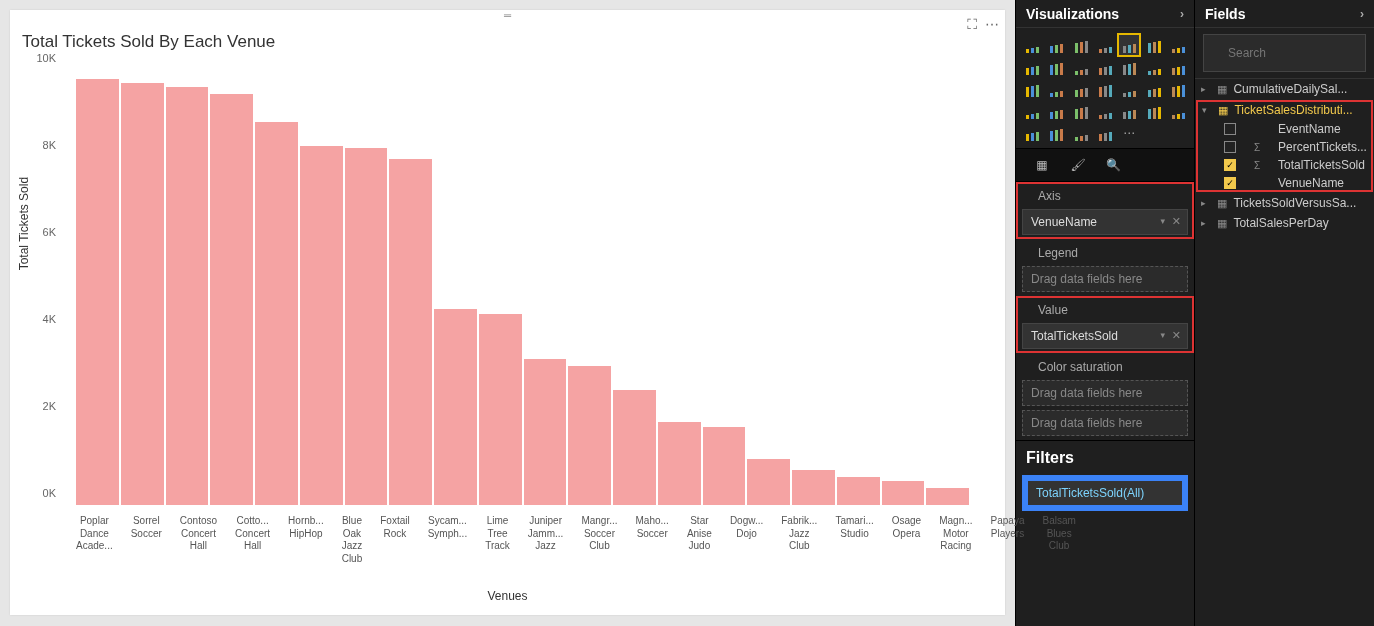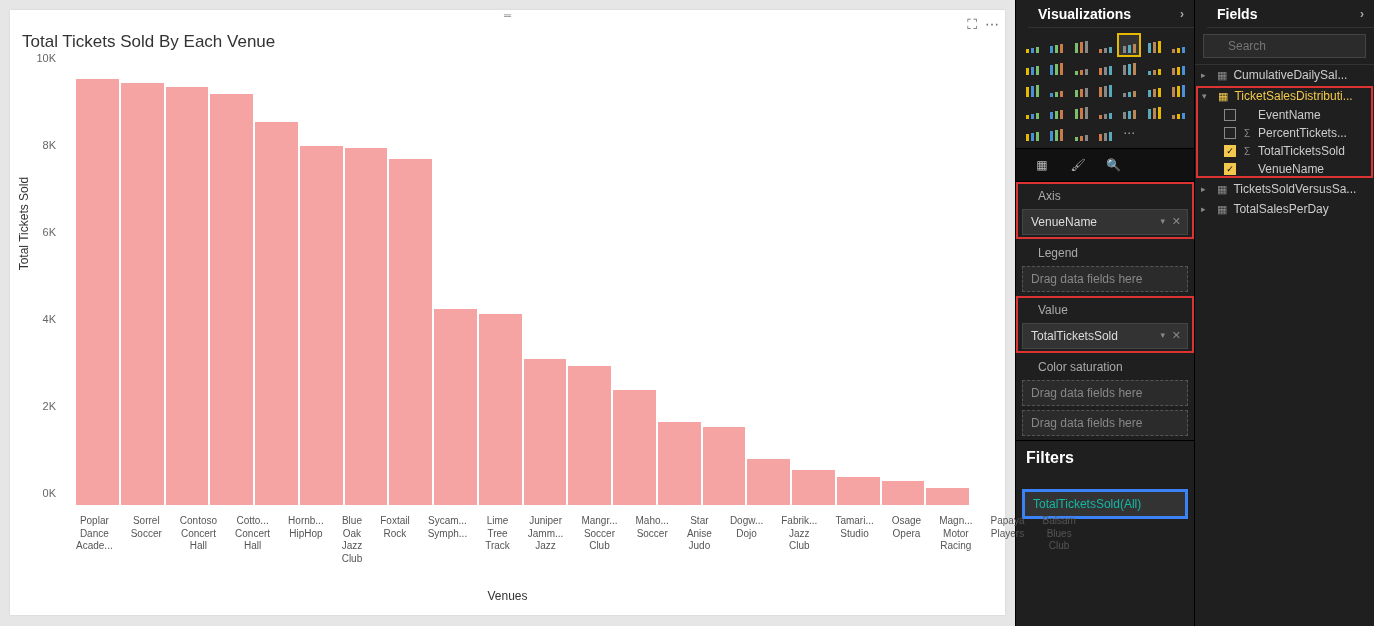--- a/index.html
+++ b/index.html
@@ -13,47 +13,47 @@
 .yaxis { position: absolute; left: -34px; top: 0; height: 100%; width: 34px; }
 .ytick { position: absolute; right: 2px; font-size: 11px; color: #666; transform: translateY(-50%); }
 .yaxis-label { position: absolute; left: -40px; top: 50%; transform: rotate(-90deg) translateX(50%); transform-origin: left center; font-size: 12px; color: #333; white-space: nowrap; }
 .bars { position: absolute; left: 0; right: 0; bottom: 0; height: 100%; display: flex; align-items: flex-end; gap: 2px; padding: 0 18px; }
 .bar { flex: 1; background: #f5a3a3; }
 .xlabels { position: absolute; left: 48px; right: 18px; bottom: 38px; height: 66px; display: flex; gap: 18px; padding: 0 18px; }
 .xlabel { flex: 1; font-size: 10px; color: #555; text-align: center; line-height: 1.25; padding-top: 4px; }
 .xaxis-label { position: absolute; bottom: 12px; left: 50%; transform: translateX(-50%); font-size: 12px; color: #333; }
 
 .viz-panel { width: 179px; background: #1f1f1f; color: #ccc; border-left: 1px solid #000; display: flex; flex-direction: column; font-size: 12px; }
-.panel-header { height: 28px; display: flex; align-items: center; justify-content: space-between; padding: 0 10px; color: #fff; font-size: 14px; font-weight: 600; border-bottom: 1px solid #333; margin-left: 12px; }
+.panel-header { height: 28px; display: flex; align-items: center; justify-content: space-between; padding: 0 10px; color: #fff; font-size: 14px; font-weight: 600; border-bottom: 1px solid #333; }
 .chevron { font-size: 12px; color: #aaa; }
 .viz-icons { padding: 6px 4px 4px 4px; display: grid; grid-template-columns: repeat(7, 1fr); gap: 0; }
 .viz-icon { width:22px; height: 22px; display: flex; align-items: center; justify-content: center; margin:0 auto; }
 .viz-icon.sel { outline: 2px solid #e6b800; outline-offset: -1px; background: #333; }
 .viz-tabs { display: flex; gap: 0; padding: 4px 8px; border-top: 1px solid #000; border-bottom: 1px solid #000; background:#111; }
 .viz-tab { width: 36px; height: 24px; display: flex; align-items: center; justify-content: center; color:#bbb }
 .well-label { padding: 7px 10px 6px 22px; color: #aaa; font-size: 12px; }
 .well { margin: 0 6px 4px 6px; background: #2b2b2b; border: 1px dashed #555; padding: 5px 8px; color: #888; font-size: 12px; position: relative; }
 .well.filled { color: #ddd; border: 1px solid #444; background:#333 }
 .well-x { position:absolute; right:6px; top:5px; color:#888; font-size:11px }
 .well-dd { position:absolute; right:22px; top:6px; color:#888; font-size:9px }
 .hl-red { box-shadow: 0 0 0 2px #d33 inset; }
 .filters-hdr { padding: 8px 10px; color:#fff; font-weight:600; font-size:16px; border-top:1px solid #000 }
 .filters-sub { padding: 6px 10px; color:#999; font-size:12px }
-.filter-item { margin: 14px 6px; background:#333; padding:5px 8px; color:#14b8a6; font-size:12px; border:3px solid #3b82f6 }
+.filter-item { margin: 0 6px; background:#333; padding:5px 8px; color:#7dd3fc; font-size:12px; border:6px solid #3b82f6 }
 
 .fields-panel { width: 180px; background: #1f1f1f; color:#ccc; border-left:1px solid #000; font-size:12px; display:flex; flex-direction:column }
 .search-row { padding:6px 8px; border-bottom:1px solid #333 }
-.search-box { width:100%; background:#2b2b2b; border:1px solid #444; color:#888; padding:4px 24px; font-size:12px; position:relative }
+.search-box { width:100%; background:#2b2b2b; border:1px solid #444; color:#888; padding:11px 24px; font-size:12px; position:relative }
 .search-wrap { position:relative }
 .search-ico { position:absolute; left:8px; top:6px; color:#888; font-size:12px }
 .tbl-row { display:flex; align-items:center; padding:3px 8px 3px 6px; gap:6px; color:#ccc; cursor:default }
 .tbl-row .caret { width:10px; color:#888; font-size:9px }
 .tbl-row .tico { color:#888; font-size:11px }
 .tbl-row.sel { color:#f2c94c }
-.fld-row { display:flex; align-items:center; padding:2px 0 2px 28px; gap:6px; color:#ccc }
+.fld-row { display:flex; align-items:center; padding:2px 0 2px 28px; gap:16px; color:#ccc }
 .fld-row .chk { width:12px; height:12px; border:1px solid #888; display:inline-flex; align-items:center; justify-content:center; font-size:9px; background:#222 }
 .fld-row .chk.on { background:#f2c94c; border-color:#f2c94c; color:#000 }
 .fld-row .sig { color:#888; font-size:10px; width:10px; text-align:center }
 .hl-block { box-shadow: 0 0 0 2px #d33 inset; margin:1px }
 </style>
 </head>
 <body>
 
 <div class="canvas-area">
   <div class="chart-box">

